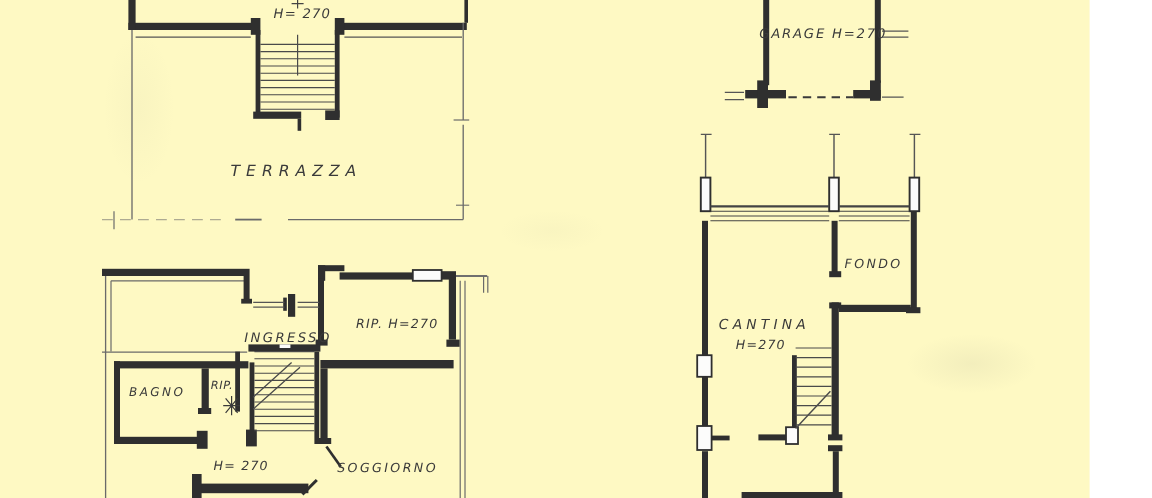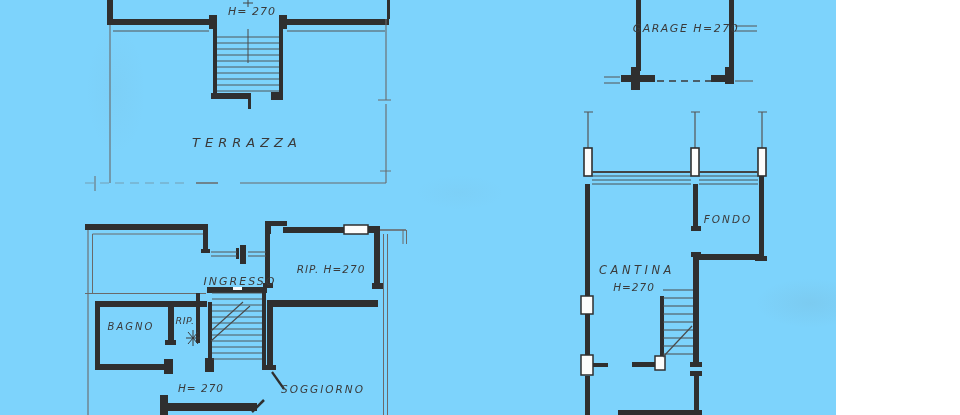--- a/index.html
+++ b/index.html
@@ -1,18 +1,18 @@
 <!DOCTYPE html>
 <html><head>
 <meta charset="utf-8">
 <style>
   html,body{margin:0;padding:0;}
   .page{
-    position:relative;width:836px;height:415px;overflow:hidden;
-    background:#7dd3fc;
+    position:relative;width:908px;height:415px;overflow:hidden;
+    background:#fef9c3;
     font-family:"DejaVu Sans",sans-serif;
   }
   svg{position:absolute;left:0;top:0;}
   svg text{
     font-family:"DejaVu Sans",sans-serif;
     font-style:italic;
     fill:#3a3a3a;
   }
   .smudge{position:absolute;pointer-events:none;border-radius:50%;}
   .smudge.s1{left:755px;top:278px;width:110px;height:50px;

